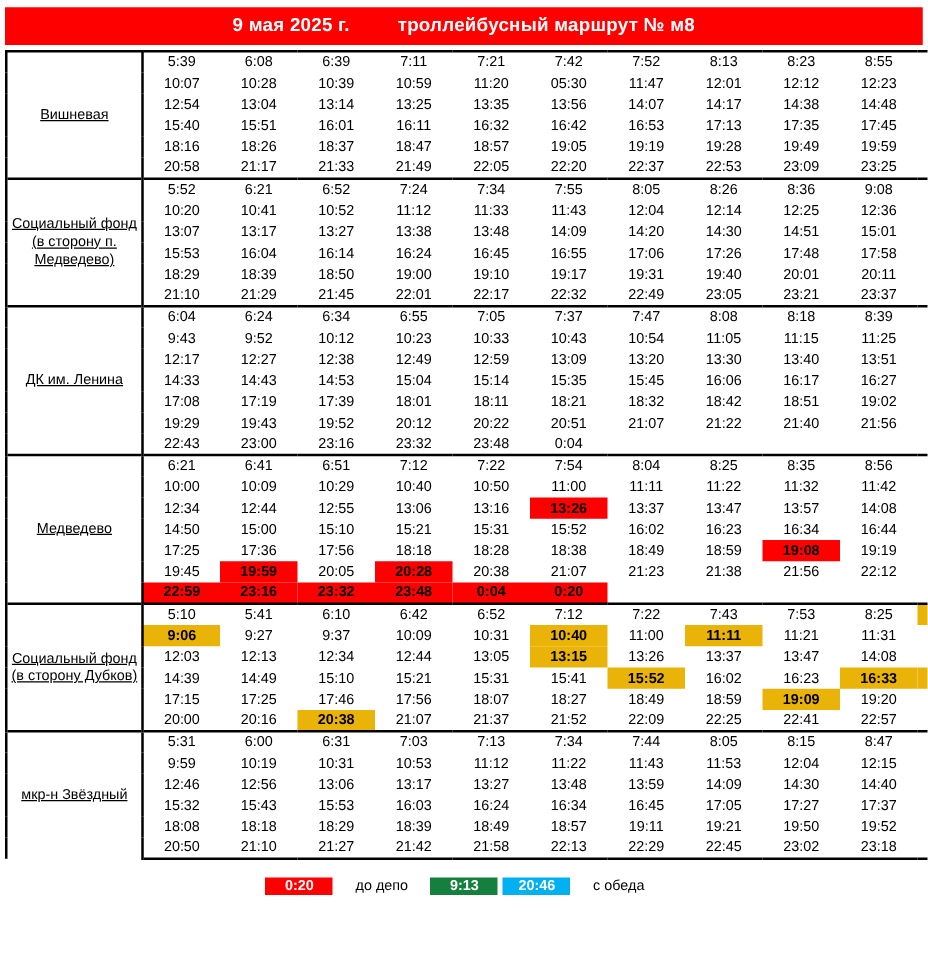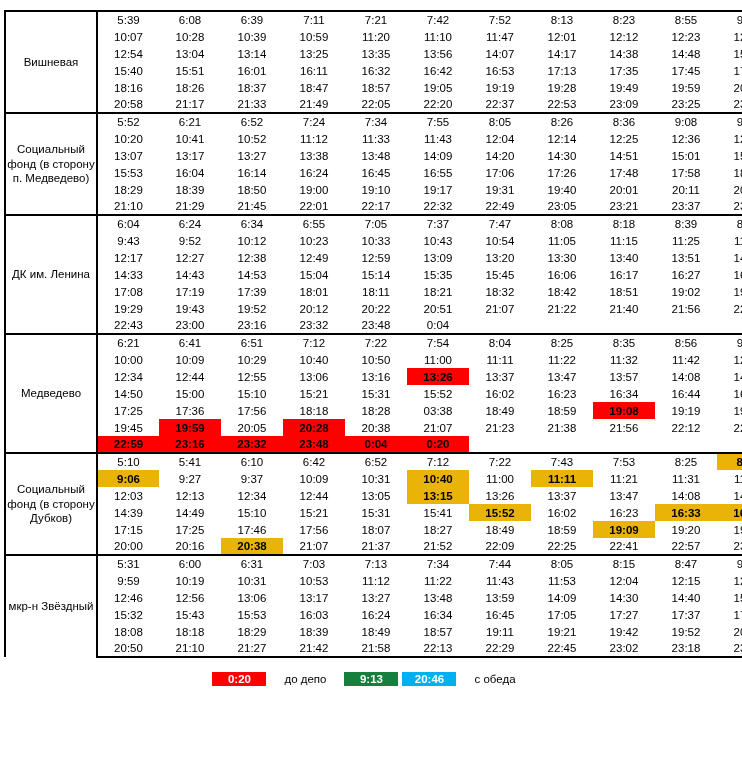--- a/index.html
+++ b/index.html
@@ -37,27 +37,28 @@
   }
   table.sched td {
     font-size: 11.5px;
     text-align: center;
     vertical-align: middle;
     height: 17px;
     padding: 0;
     color: #000000;
   }
   td.stop {
-    width: 92px;
+    width: 109px;
     font-size: 12.5px;
     text-align: center;
     border-left: 2px solid #000000;
     border-right: 2px solid #000000;
     line-height: 1.25;
     padding: 2px 3px;
+    text-decoration: underline;
   }
   td.cell { width: 62px; }
   tr.grouptop td { border-top: 2px solid #000000; }
   tr.groupbot td { border-bottom: 2px solid #000000; }
   .mark-red {
     background: #ff0000;
     color: #ffffff;
     font-weight: bold;
   }
   .mark-pink {
@@ -86,20 +87,24 @@
   .legend .sw-red { background: #ff0000; }
   .legend .sw-pink { background: #15803d; }
   .legend .sw-blue { background: #00b0f0; }
   .legend .txt { margin-right: 14px; margin-left: 14px; color: #000; }
 </style>
 </head>
 <body>
 
 <div class="page">
 
+  <div class="header">
+    <span class="date">9 мая 2025 г.</span>
+    <span>троллейбусный маршрут № м8</span>
+  </div>
 
   <table class="sched">
     <tbody id="sched-body">
         <tr class="grouptop">
           <td class="stop" rowspan="6">Вишневая</td>
           <td class="cell">5:39</td>
           <td class="cell">6:08</td>
           <td class="cell">6:39</td>
           <td class="cell">7:11</td>
           <td class="cell">7:21</td>
@@ -109,21 +114,21 @@
           <td class="cell">8:23</td>
           <td class="cell">8:55</td>
           <td class="cell">9:26</td>
         </tr>
         <tr>
           <td class="cell">10:07</td>
           <td class="cell">10:28</td>
           <td class="cell">10:39</td>
           <td class="cell">10:59</td>
           <td class="cell">11:20</td>
-          <td class="cell">11:10</td>
+          <td class="cell">05:30</td>
           <td class="cell">11:47</td>
           <td class="cell">12:01</td>
           <td class="cell">12:12</td>
           <td class="cell">12:23</td>
           <td class="cell">12:33</td>
         </tr>
         <tr>
           <td class="cell">12:54</td>
           <td class="cell">13:04</td>
           <td class="cell">13:14</td>
@@ -398,21 +403,21 @@
           <td class="cell">16:34</td>
           <td class="cell">16:44</td>
           <td class="cell">16:54</td>
         </tr>
         <tr>
           <td class="cell">17:25</td>
           <td class="cell">17:36</td>
           <td class="cell">17:56</td>
           <td class="cell">18:18</td>
           <td class="cell">18:28</td>
-          <td class="cell">03:38</td>
+          <td class="cell">18:38</td>
           <td class="cell">18:49</td>
           <td class="cell">18:59</td>
           <td class="cell mark-red">19:08</td>
           <td class="cell">19:19</td>
           <td class="cell">19:29</td>
         </tr>
         <tr>
           <td class="cell">19:45</td>
           <td class="cell mark-red">19:59</td>
           <td class="cell">20:05</td>
@@ -572,21 +577,21 @@
         </tr>
         <tr>
           <td class="cell">18:08</td>
           <td class="cell">18:18</td>
           <td class="cell">18:29</td>
           <td class="cell">18:39</td>
           <td class="cell">18:49</td>
           <td class="cell">18:57</td>
           <td class="cell">19:11</td>
           <td class="cell">19:21</td>
-          <td class="cell">19:42</td>
+          <td class="cell">19:50</td>
           <td class="cell">19:52</td>
           <td class="cell">20:21</td>
         </tr>
         <tr class="groupbot">
           <td class="cell">20:50</td>
           <td class="cell">21:10</td>
           <td class="cell">21:27</td>
           <td class="cell">21:42</td>
           <td class="cell">21:58</td>
           <td class="cell">22:13</td>

